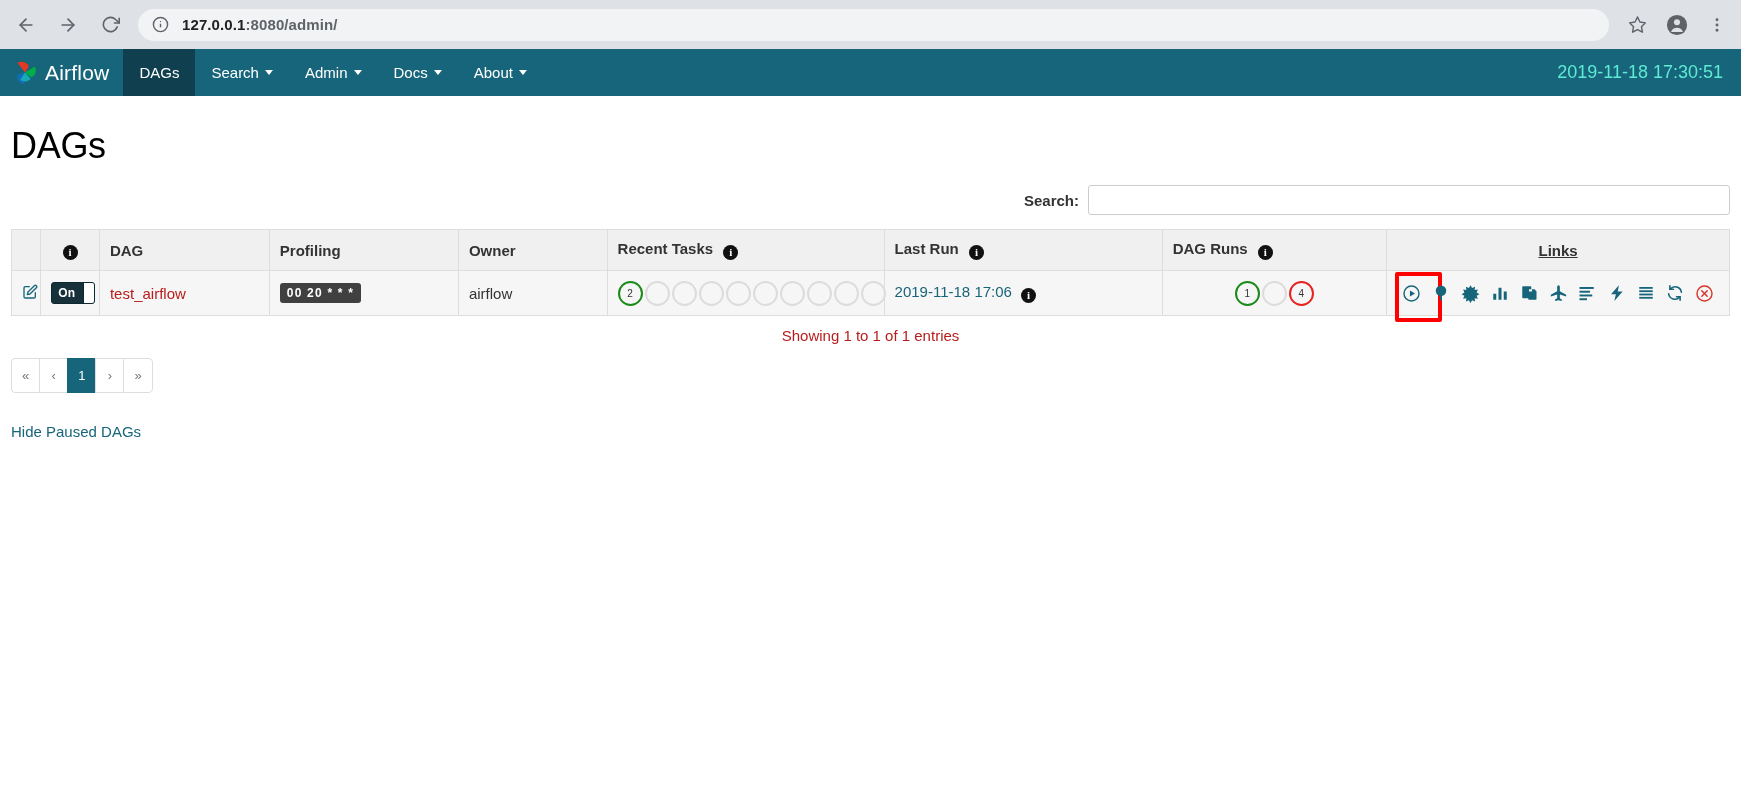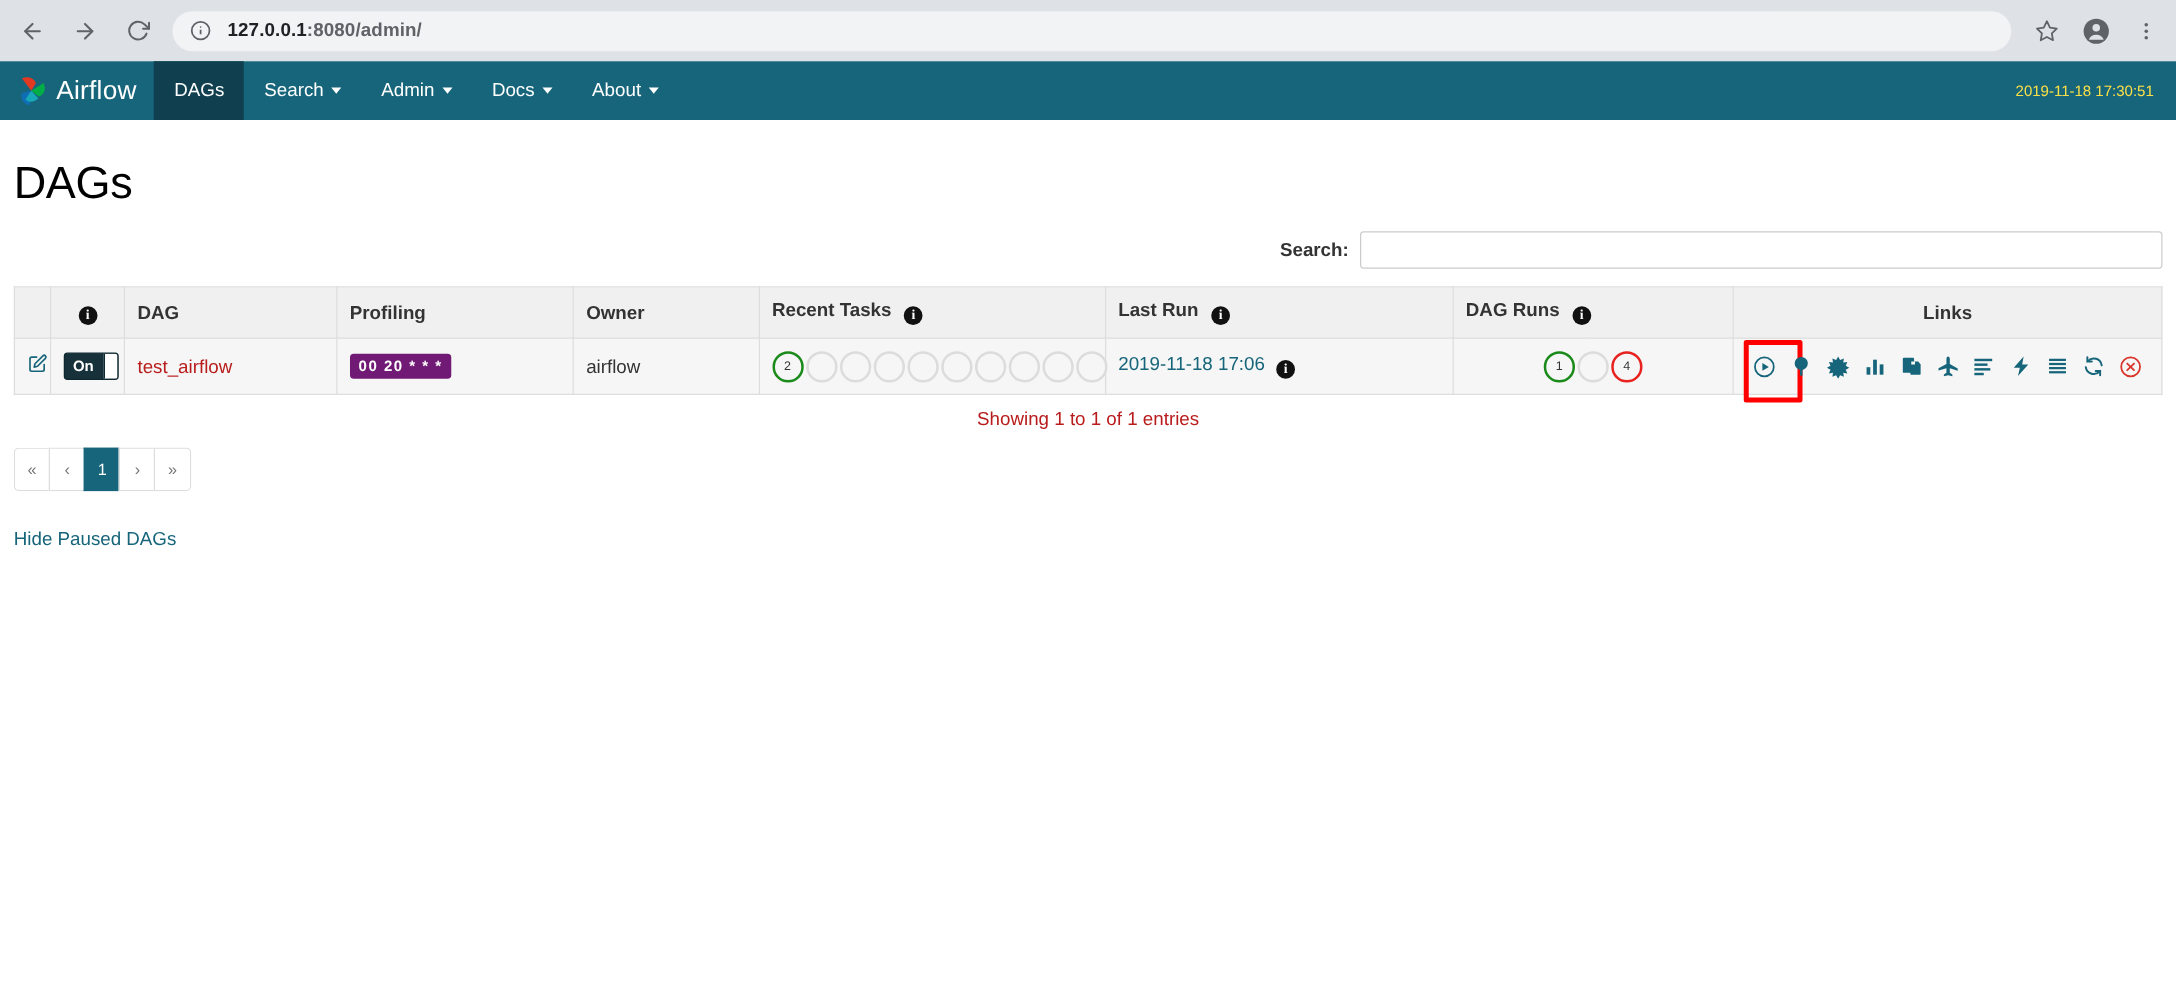--- a/index.html
+++ b/index.html
@@ -83,22 +83,22 @@
     margin-left: 6px;
     width: 0; height: 0;
     border-left: 4px solid transparent;
     border-right: 4px solid transparent;
     border-top: 5px solid #ffffff;
   }
   .navbar-clock {
     margin-left: auto;
     display: flex; align-items: center;
     padding-right: 18px;
-    font-size: 12px;
-    color: #fde047;
+    font-size: 18px;
+    color: #5eead4;
   }
 
   
   .page { padding: 0 11px; }
   h1.page-title {
     font-size: 36px;
     font-weight: 400;
     color: #000;
     margin: 29px 0 18px 0;
     letter-spacing: -.3px;
@@ -157,21 +157,21 @@
   }
   .col-edit  { width: 29px; }
   .col-info  { width: 58px; text-align: center !important; }
   .col-dag   { width: 168px; }
   .col-sched { width: 187px; }
   .col-owner { width: 147px; }
   .col-recent{ width: 274px; }
   .col-last  { width: 275px; }
   .col-runs  { width: 110px; }
   .col-runs2 { width: 112px; }
-  .col-links { width: 339px; text-align: center !important; }
+  .col-links { width: 339px; text-align: center !important; text-decoration: underline; }
 
   td.c-info, td.c-edit { text-align: center; }
   td.c-links { text-align: left; }
 
   .info-icon {
     display: inline-block;
     width: 15px; height: 15px;
     border-radius: 50%;
     background: #111;
     color: #fff;
@@ -212,21 +212,21 @@
     right: 0; top: 0;
     width: 11px; height: 100%;
     background: #ffffff;
     border-left: 1px solid #0e2830;
   }
 
   .dag-link { color: #b91c1c; text-decoration: none; font-size: 15px; }
 
   .schedule-badge {
     display: inline-block;
-    background: #701a75;
+    background: #404040;
     color: #fff;
     font-size: 12px;
     font-weight: bold;
     padding: 3px 7px;
     border-radius: 3px;
     letter-spacing: 1.2px;
     font-family: "Liberation Sans", sans-serif;
   }
 
   

